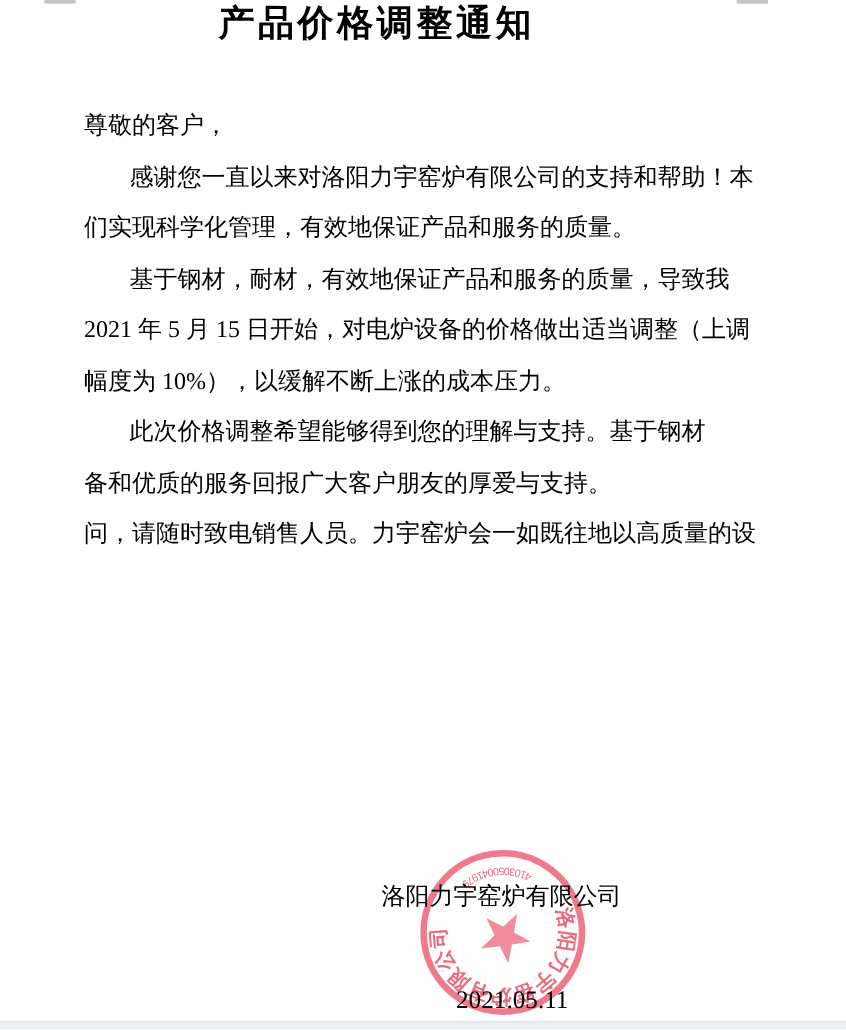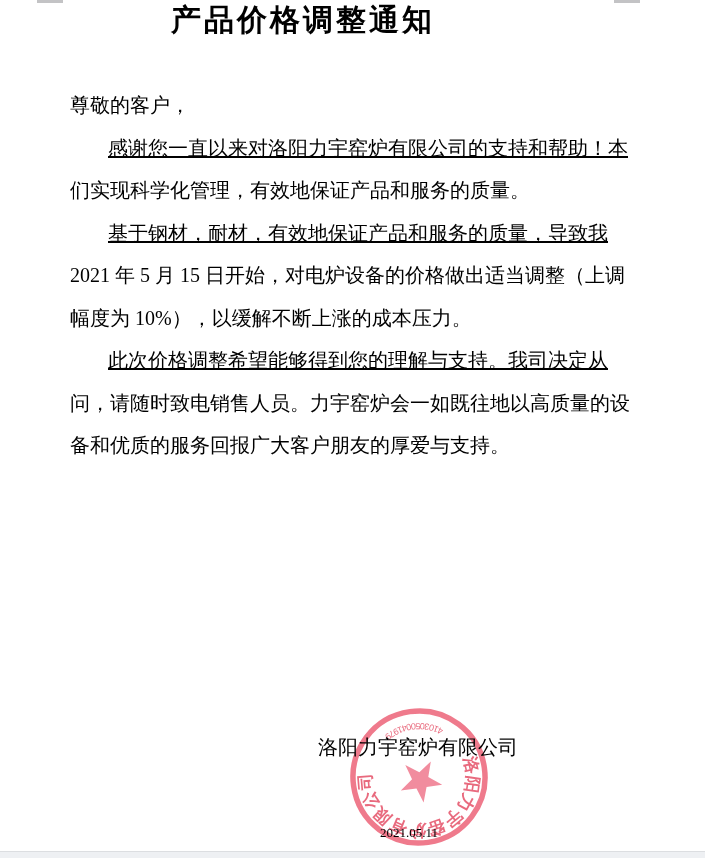--- a/index.html
+++ b/index.html
@@ -12,42 +12,42 @@
     color: #000;
   }
   .corner-mark {
     position: absolute; top: 0; height: 3px; width: 26px;
     background: #c3c3c5;
   }
   .corner-mark.left  { left: 37px; }
   .corner-mark.right { left: 614px; }
 
   .doc-title {
-    position: absolute; left: 171px; top: 1px;
+    position: absolute; left: 182px; top: 1px;
     font-size: 30px; font-weight: bold; letter-spacing: 3px;
     white-space: nowrap; line-height: 38px;
   }
 
   .body-lines {
     position: absolute; left: 70px; top: 84px; width: 582px;
   }
   .line {
     height: 42.5px; line-height: 42.5px;
     font-size: 20px; white-space: nowrap;
   }
-  .line.indent { text-indent: 38px; text-decoration: underline; }
+  .line.indent { text-indent: 38px; }
 
   .signature-company {
     position: absolute; left: 318px; top: 733px;
     font-size: 20px; line-height: 28px; white-space: nowrap;
     z-index: 3;
   }
   .signature-date {
     position: absolute; left: 380px; top: 821px;
-    font-size: 13px; line-height: 24px; white-space: nowrap;
+    font-size: 21px; line-height: 24px; white-space: nowrap;
     z-index: 3;
   }
 
   .seal-svg {
     position: absolute; left: 0; top: 0; z-index: 2;
     pointer-events: none;
   }
 
   .bottom-strip {
     position: absolute; left: 0; top: 851px; width: 705px; height: 7px;
@@ -63,23 +63,23 @@
 
 <div class="doc-title">产品价格调整通知</div>
 
 <div class="body-lines">
   <div class="line">尊敬的客户，</div>
   <div class="line indent">感谢您一直以来对洛阳力宇窑炉有限公司的支持和帮助！本</div>
   <div class="line">们实现科学化管理，有效地保证产品和服务的质量。</div>
   <div class="line indent">基于钢材，耐材，有效地保证产品和服务的质量，导致我</div>
   <div class="line">2021 年 5 月 15 日开始，对电炉设备的价格做出适当调整（上调</div>
   <div class="line">幅度为 10%），以缓解不断上涨的成本压力。</div>
-  <div class="line indent">此次价格调整希望能够得到您的理解与支持。我司决定从</div>
+  <div class="line indent">此次价格调整希望能够得到您的理解与支持。基于钢材</div>
+  <div class="line">备和优质的服务回报广大客户朋友的厚爱与支持。</div>
   <div class="line">问，请随时致电销售人员。力宇窑炉会一如既往地以高质量的设</div>
-  <div class="line">备和优质的服务回报广大客户朋友的厚爱与支持。</div>
 </div>
 
 <svg class="seal-svg" width="705" height="858" viewBox="0 0 705 858">
   <defs>
     <path id="arcName" d="M 372.6 789.4 A 48 48 0 1 1 465.4 789.4" fill="none"></path>
     <path id="arcNum" d="M 388.0 821.2 A 54 54 0 0 0 450.0 821.2" fill="none"></path>
   </defs>
   <g transform="rotate(172 419 777)" opacity="0.82">
     <circle cx="419" cy="777" r="66" fill="none" stroke-width="5.5" stroke="#ec5e73"></circle>
     <polygon points="418,751 412.9,766 397.1,766.2 409.8,775.7 405.1,790.8 418,781.6 430.9,790.8 426.2,775.7 438.9,766.2 423.1,766" fill="#ef7489"></polygon>

